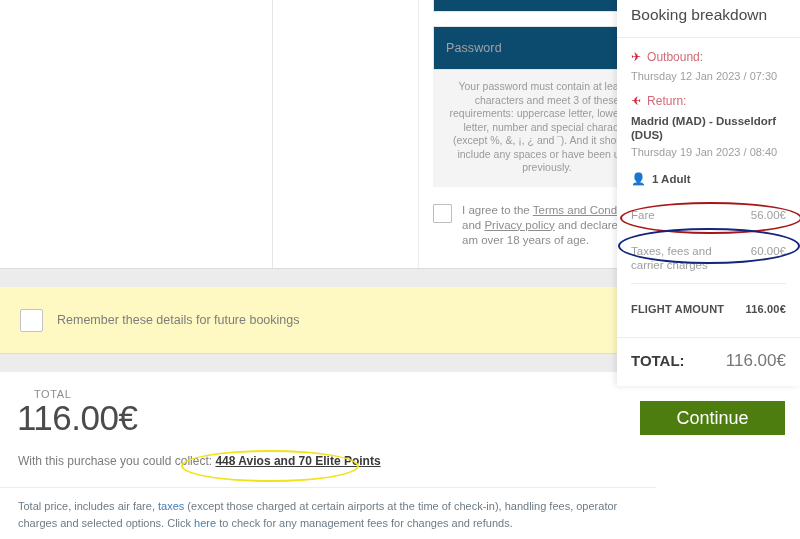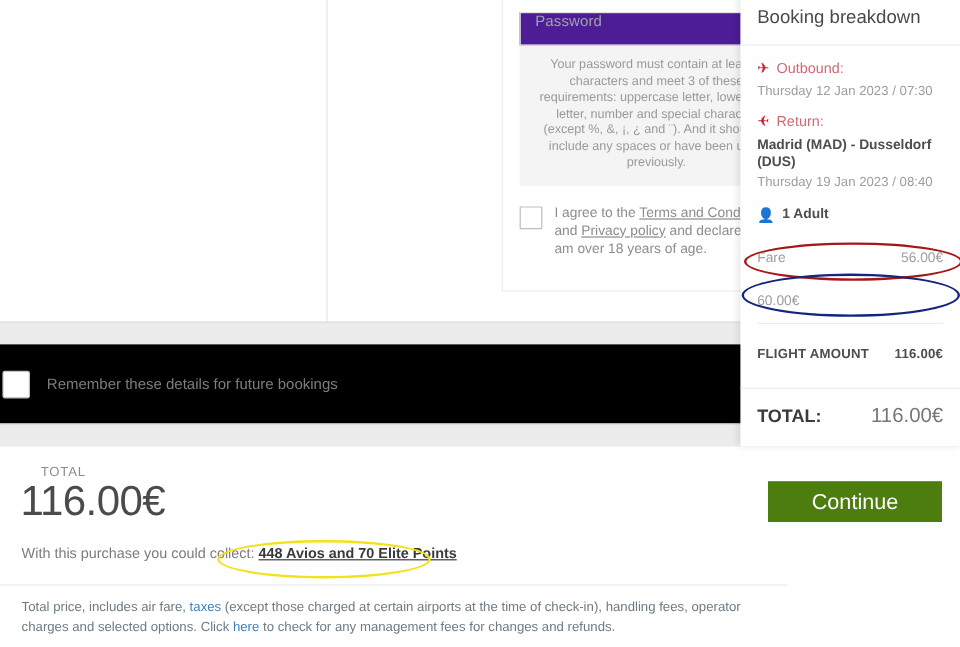--- a/index.html
+++ b/index.html
@@ -42,24 +42,25 @@
     left: 418px; top: -46px;
     width: 258px;
     background: #ffffff;
     border: 1px solid #ededed;
     border-top: none;
     padding: 0 0 26px 0;
     box-sizing: border-box;
   }
   .field {
     margin: 14px 14px 0 14px;
-    height: 28px;
+    height: 44px;
     border: 1px solid #e3e3e3;
-    background: #4c1d95;
-    display: flex;
+    background: #0c4a6e;
+    display: flex;
+    align-items: center;
     padding: 0 12px;
     box-sizing: border-box;
   }
   .field-label {
     font-size: 12.5px;
     color: #a2a2a2;
     letter-spacing: .1px;
   }
   .pw-hint {
     margin: 0 14px;
@@ -104,24 +105,24 @@
     border-bottom: 1px solid #dcdcdc;
   }
   .band-1 { top: 268px; height: 18px; }
   .band-2 { top: 353px; height: 18px; }
 
   
   .remember-strip {
     position: absolute;
     left: 0; top: 287px;
     width: 800px; height: 66px;
-    background: #000000;
+    background: #fef9c3;
     display: flex;
     align-items: center;
-    padding-left: 2px;
+    padding-left: 20px;
     box-sizing: border-box;
   }
   .remember-label {
     margin-left: 14px;
     font-size: 12.5px;
     color: #7c7c7c;
   }
   .cbx-lg {
     width: 21px; height: 21px;
     min-width: 21px;
@@ -392,20 +393,21 @@
         <span class="pax-icon">👤</span>
         <span>1 Adult</span>
       </div>
 
       <div class="price-row">
         <span class="lbl">Fare</span>
         <span class="val">56.00€</span>
       </div>
 
       <div class="price-row">
+        <span class="lbl">Taxes, fees and carrier charges</span>
         <span class="val">60.00€</span>
       </div>
 
       <div class="bd-divider"></div>
 
       <div class="flight-amount">
         <span>FLIGHT AMOUNT</span>
         <span>116.00€</span>
       </div>
 

